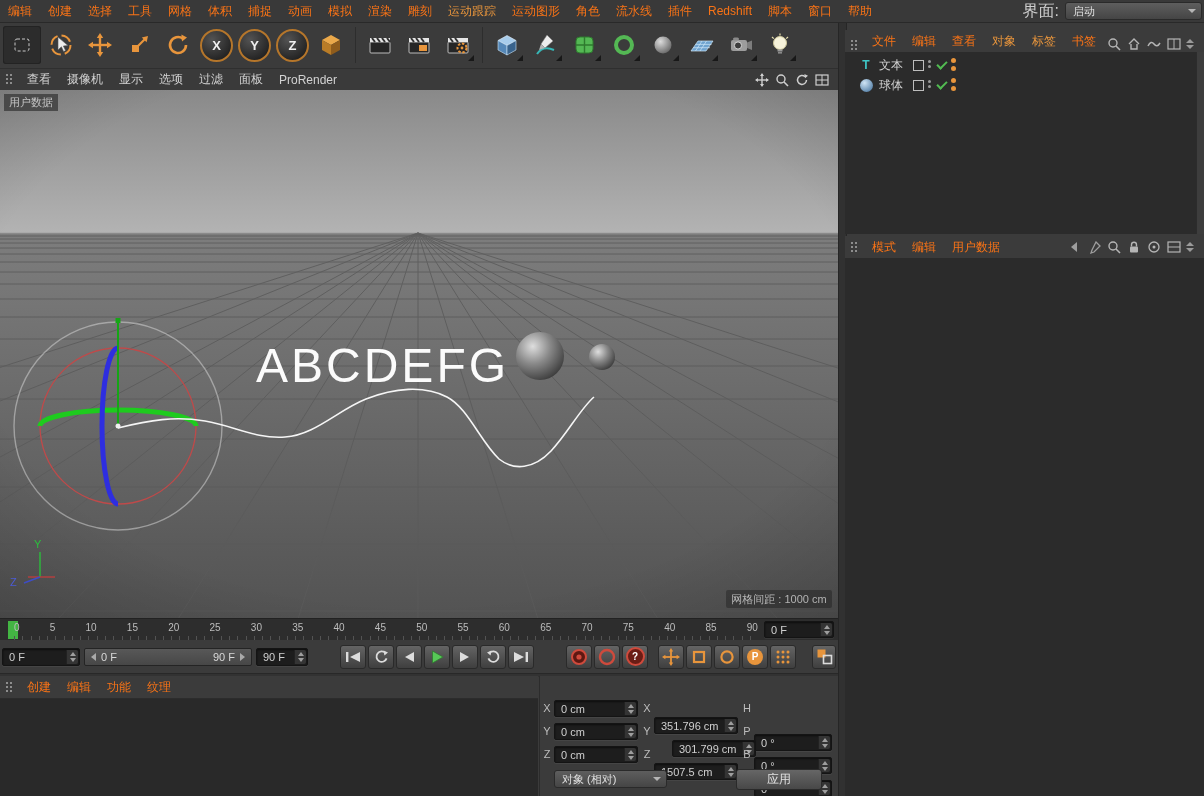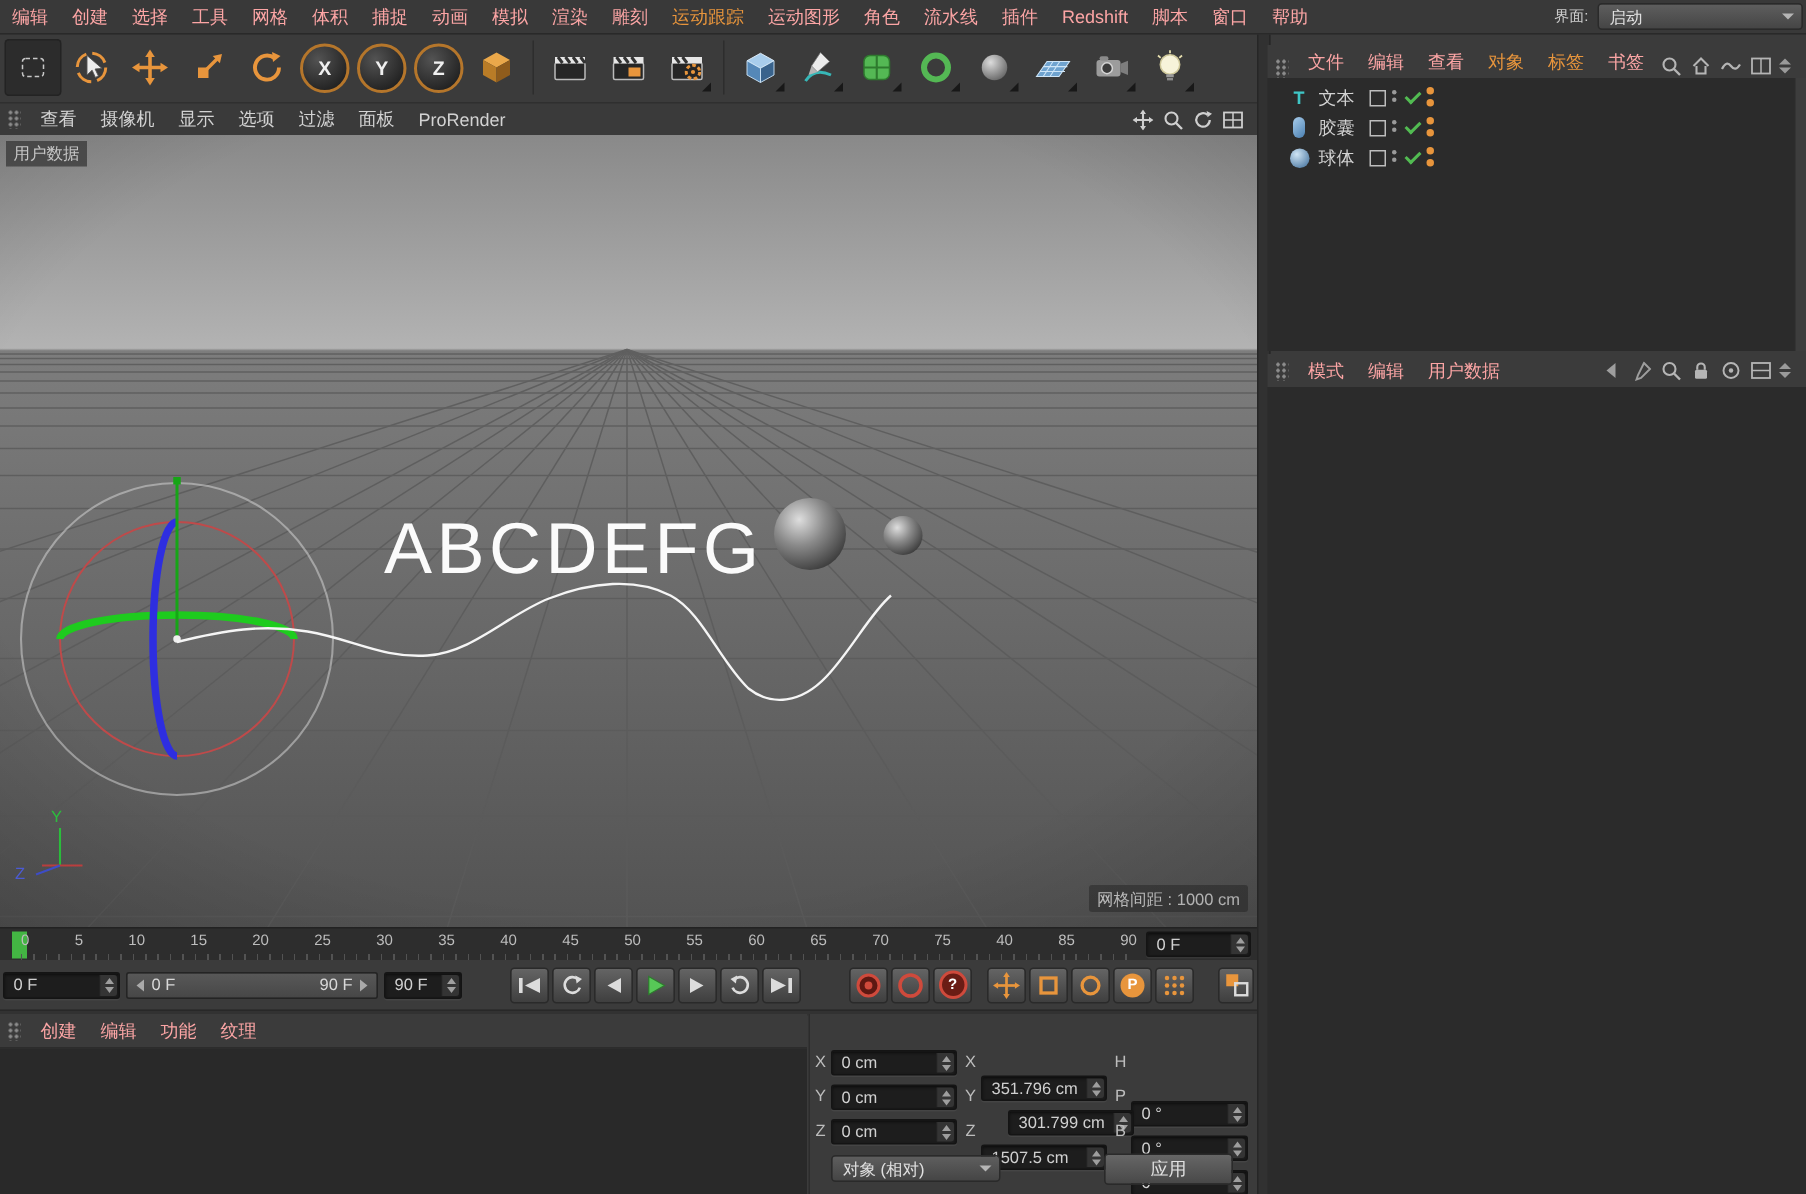--- a/index.html
+++ b/index.html
@@ -2,24 +2,24 @@
 <html><head>
 <meta charset="utf-8">
 <style>
   html,body{margin:0;padding:0}
   body{width:1204px;height:796px;position:relative;overflow:hidden;background:#3b3b3b;
        font-family:"Liberation Sans","DejaVu Sans",sans-serif;color:#c9c9c9}
   .abs{position:absolute}
   
   .menubar{left:0;top:0;width:1204px;height:22px;background:#393939;border-bottom:1px solid #292929;
            display:flex;align-items:center;z-index:9}
-  .mi{font-size:12px;line-height:22px;padding:0 8px;color:#fca5a5;white-space:nowrap;cursor:default}
+  .mi{font-size:12px;line-height:22px;padding:0 8px;color:#f97316;white-space:nowrap;cursor:default}
   .mi.hl{color:#e8953c}
   .iface{margin-left:auto;display:flex;align-items:center;gap:6px;padding-right:2px}
-  .iface-label{font-size:10px;color:#cfcfcf}
+  .iface-label{font-size:16px;color:#cfcfcf}
   
   .dd{background:linear-gradient(#5e5e5e,#454545);border:1px solid #2a2a2a;border-radius:3px;
       font-size:11px;color:#e0e0e0;display:flex;align-items:center;padding:0 16px 0 7px;position:relative;height:16px}
   .dd::after{content:"";position:absolute;right:5px;top:calc(50% - 2px);
       border-left:4px solid transparent;border-right:4px solid transparent;border-top:4px solid #b5b5b5}
   .field{position:relative;background:#1d1d1d;border:1px solid #141414;border-radius:2px;
       box-shadow:inset 0 1px 2px rgba(0,0,0,.55),0 1px 0 rgba(255,255,255,.05);
       display:flex;align-items:center;font-size:11px;color:#d0d0d0;padding:0 14px 0 6px;box-sizing:border-box}
   .spin{position:absolute;right:1px;top:1px;bottom:1px;width:11px;background:#343434;border-left:1px solid #222;
       display:flex;flex-direction:column;align-items:center;justify-content:center;gap:2px;border-radius:0 2px 2px 0}
@@ -730,36 +730,20 @@
         <i></i>
       </span>
     <span class="check"></span>
     <span class="orange-dots">
         <i></i>
         <i></i>
       </span>
   </div>
   <div class="om-row">
     <span class="om-iconbox">
-        <span class="cap"></span>
-      </span>
-    <span class="om-name">胶囊</span>
-    <span class="chip-square"></span>
-    <span class="gray-dots">
-        <i></i>
-        <i></i>
-      </span>
-    <span class="check"></span>
-    <span class="orange-dots">
-        <i></i>
-        <i></i>
-      </span>
-  </div>
-  <div class="om-row">
-    <span class="om-iconbox">
         <span class="sph"></span>
       </span>
     <span class="om-name">球体</span>
     <span class="chip-square"></span>
     <span class="gray-dots">
         <i></i>
         <i></i>
       </span>
     <span class="check"></span>
     <span class="orange-dots">

